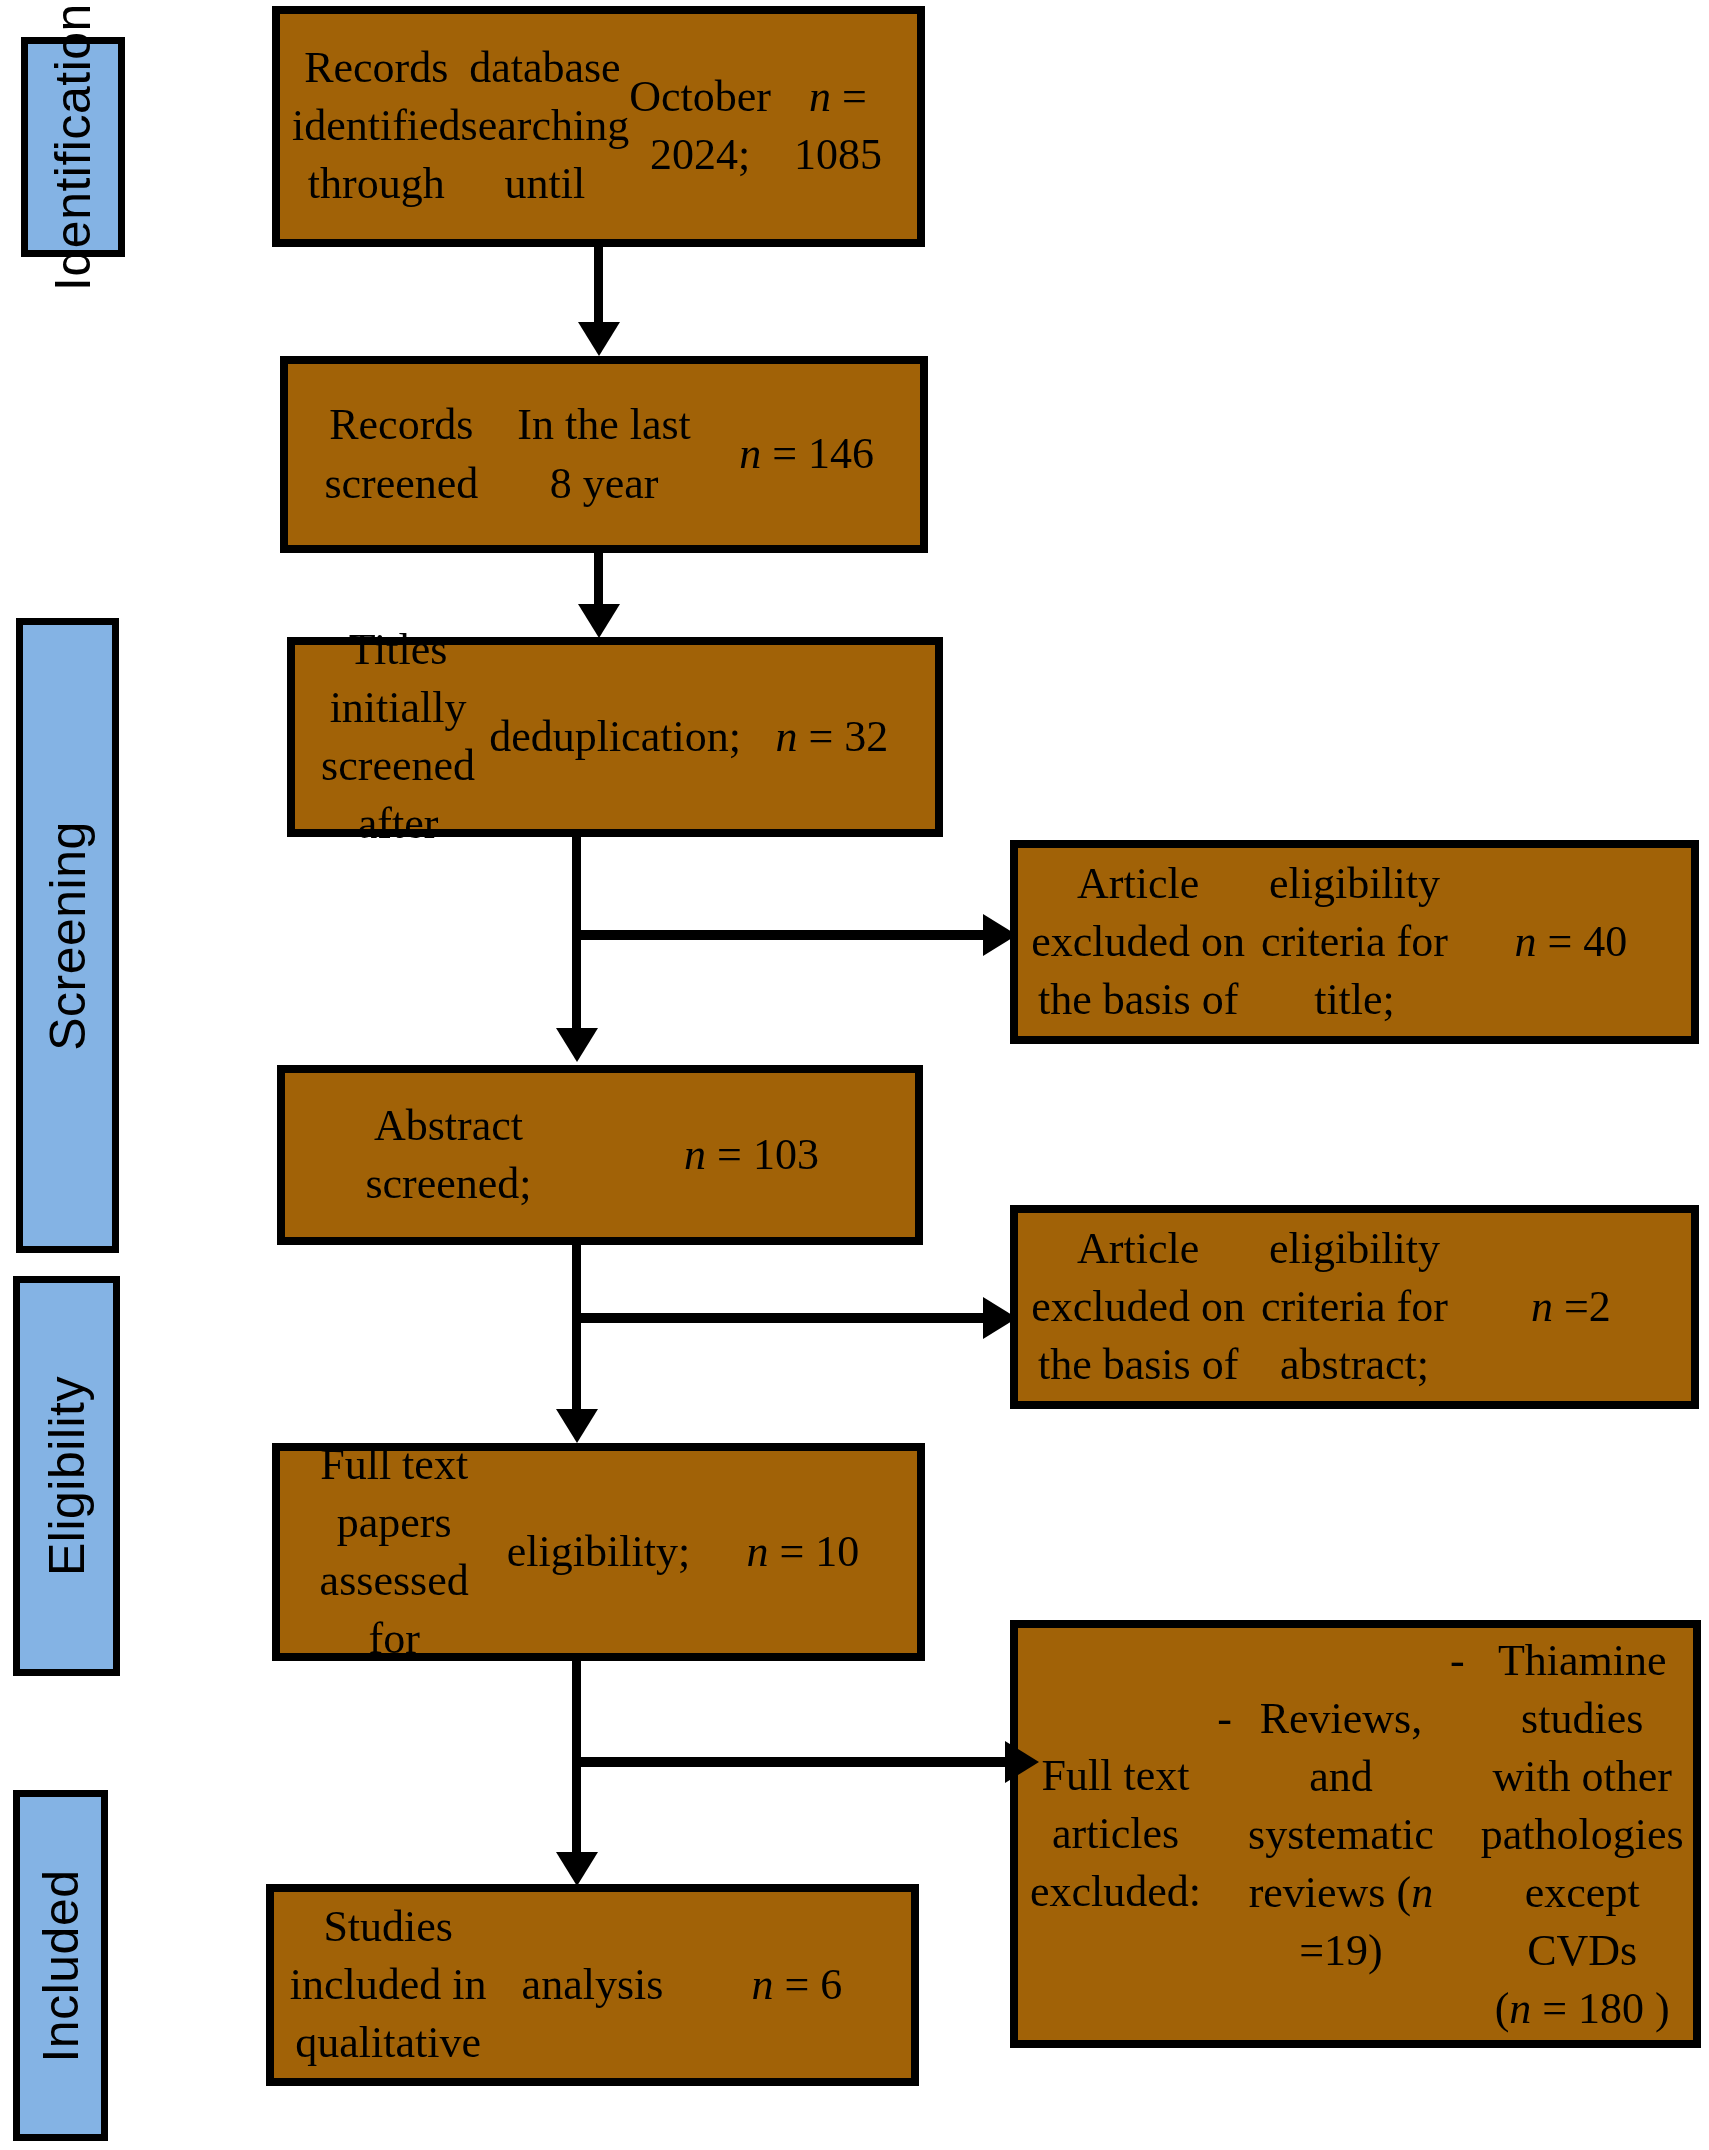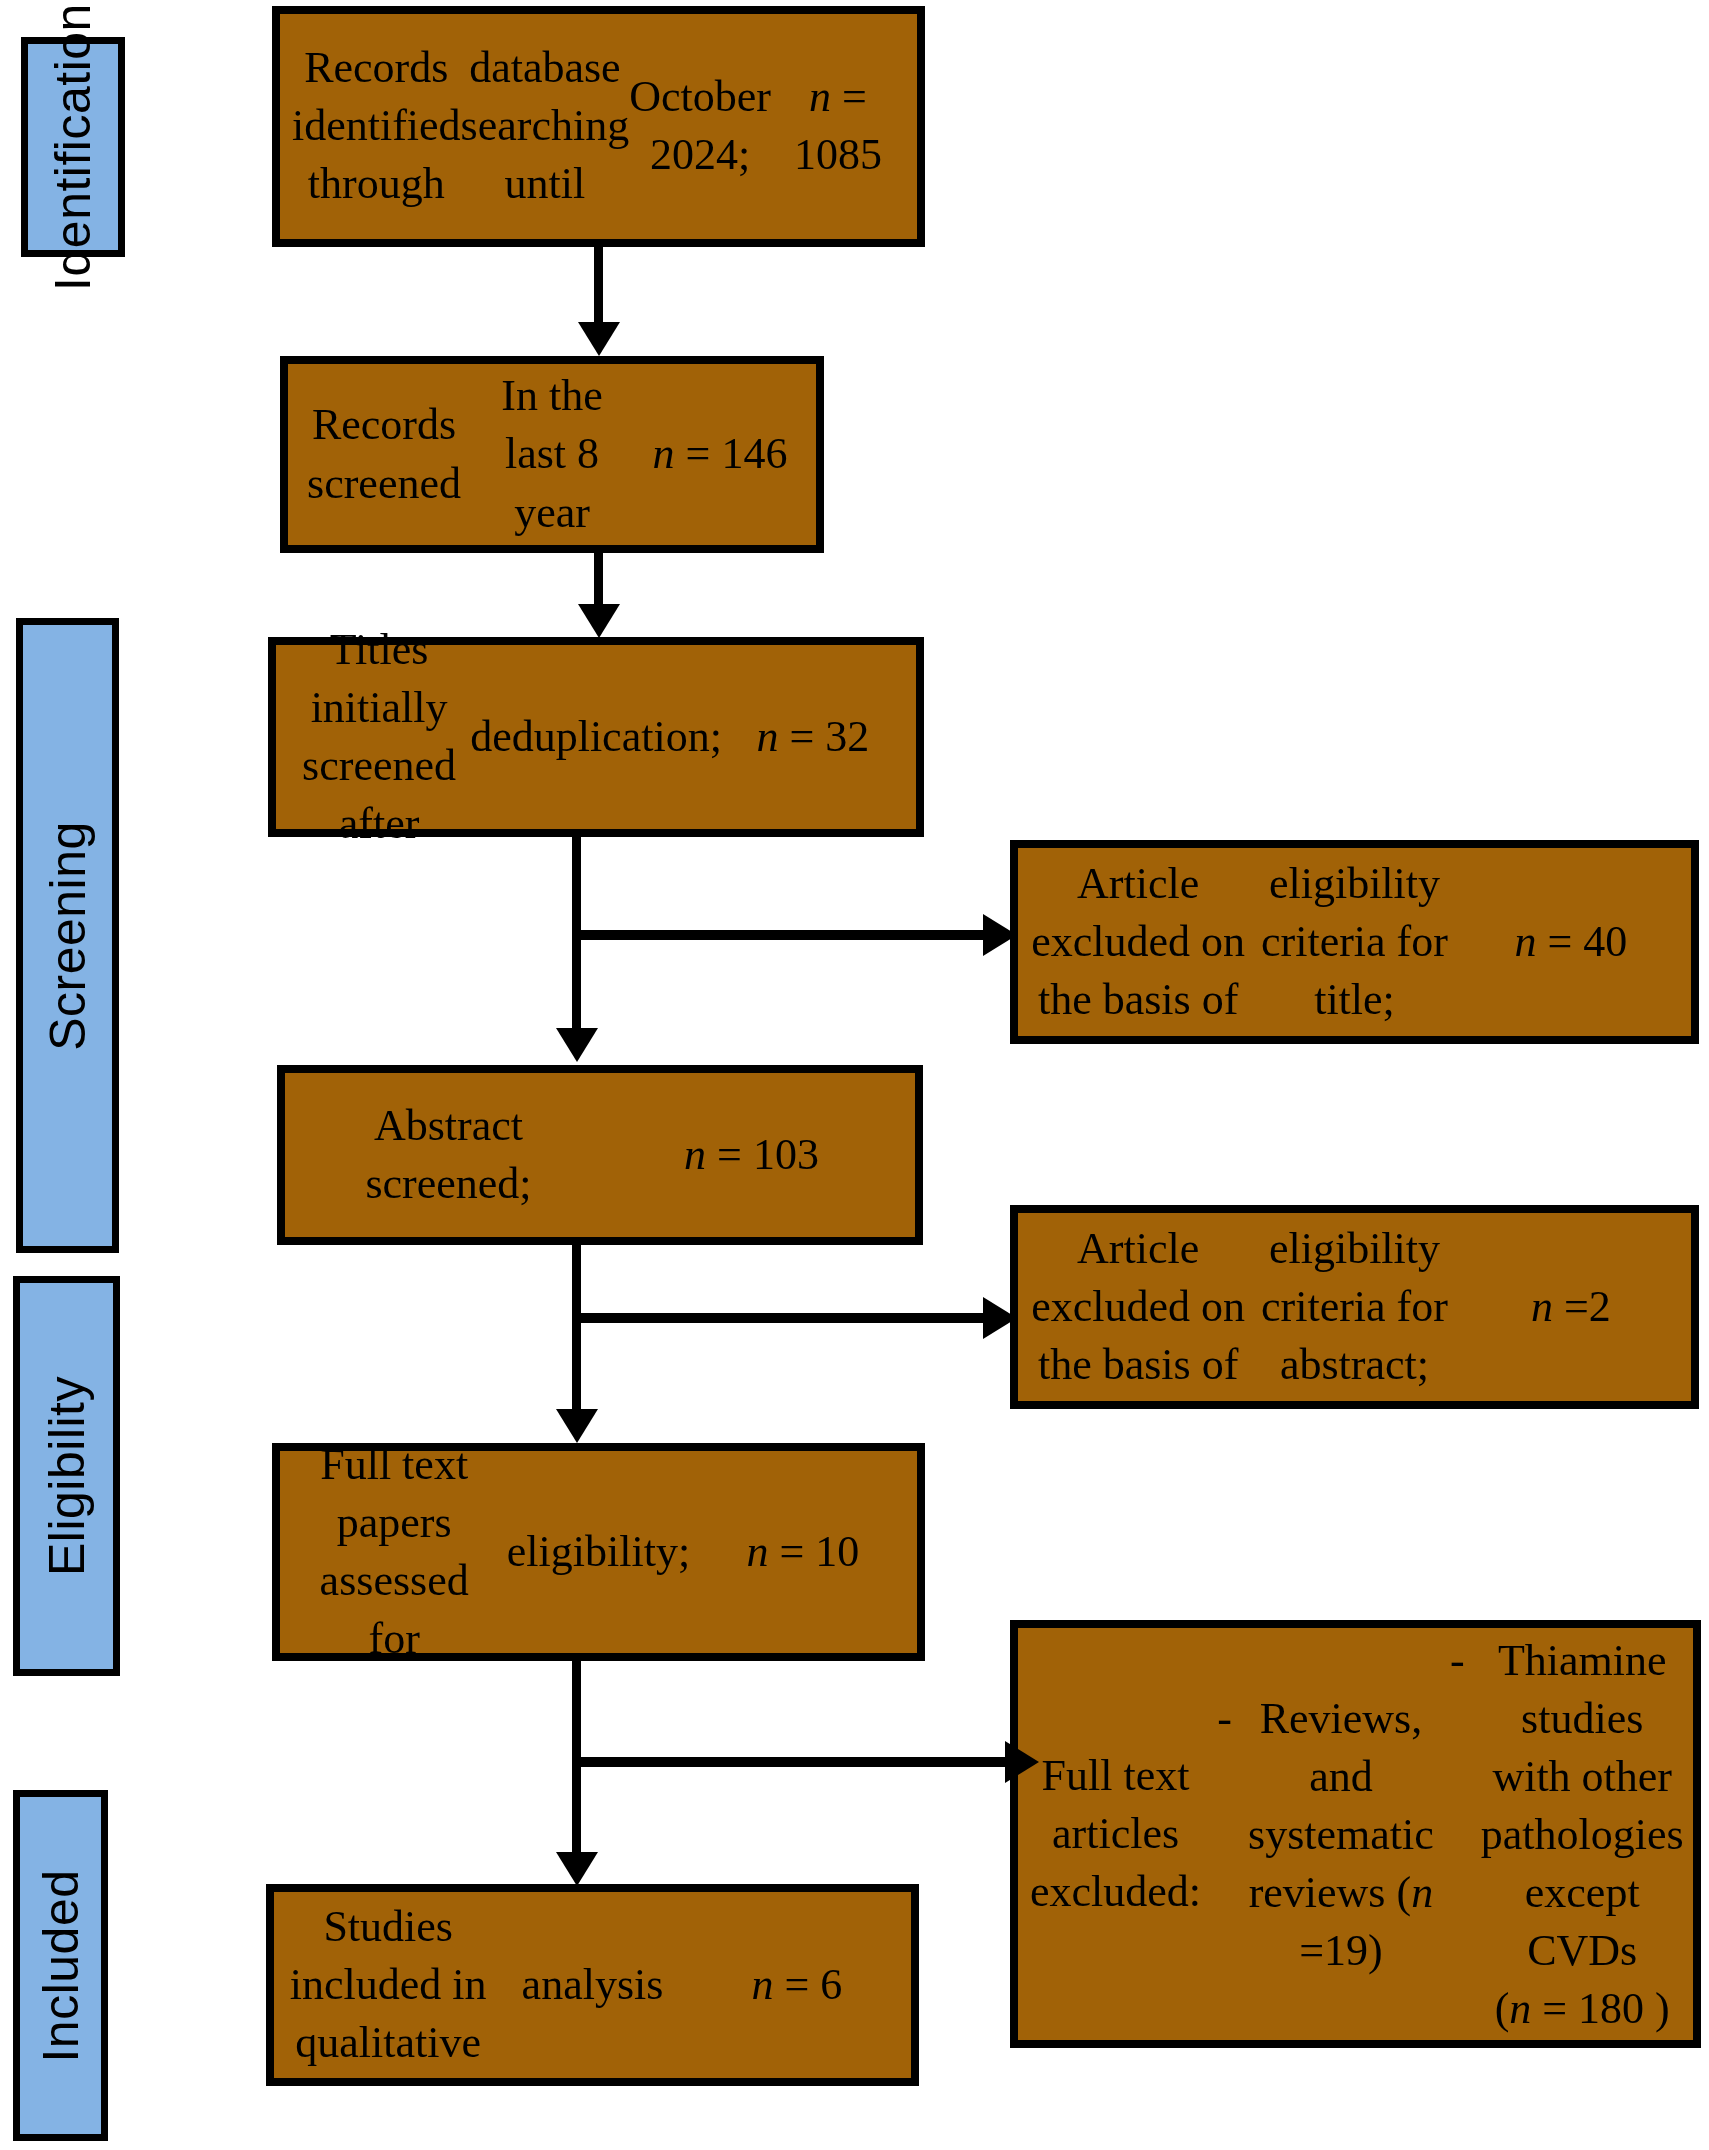--- a/index.html
+++ b/index.html
@@ -61,22 +61,22 @@
     line-height: 1.32;
     padding: 5.5px 12px;
   }
   .flow-box .line { display: block; width: 100%; }
   .flow-box em, .flow-box .ital {
     font-style: italic;
   }
 
   
   #box-identified   { left: 272px; top: 5.5px;   width: 653px; height: 241px; }
-  #box-screened     { left: 280px; top: 356px;  width: 544px; height: 197px; }
-  #box-titles       { left: 268px; top: 637px; width: 656px; height: 200px; }
+  #box-screened     { left: 280px; top: 356px;  width: 648px; height: 197px; }
+  #box-titles       { left: 287px; top: 637px; width: 656px; height: 200px; }
   #box-abstract     { left: 277px; top: 1065px; width: 646px; height: 180px; }
   #box-fulltext     { left: 272px; top: 1443px; width: 653px; height: 218px; }
   #box-included     { left: 266px; top: 1884px; width: 653px; height: 202px; }
 
   
   #box-excl-title    { left: 1010px; top: 840px; width: 689px; height: 204px; }
   #box-excl-abstract { left: 1010px; top: 1205px; width: 689px; height: 204px; }
   #box-excl-fulltext {
     left: 1010px; top: 1620px; width: 691px; height: 428px;
     justify-content: flex-start;

